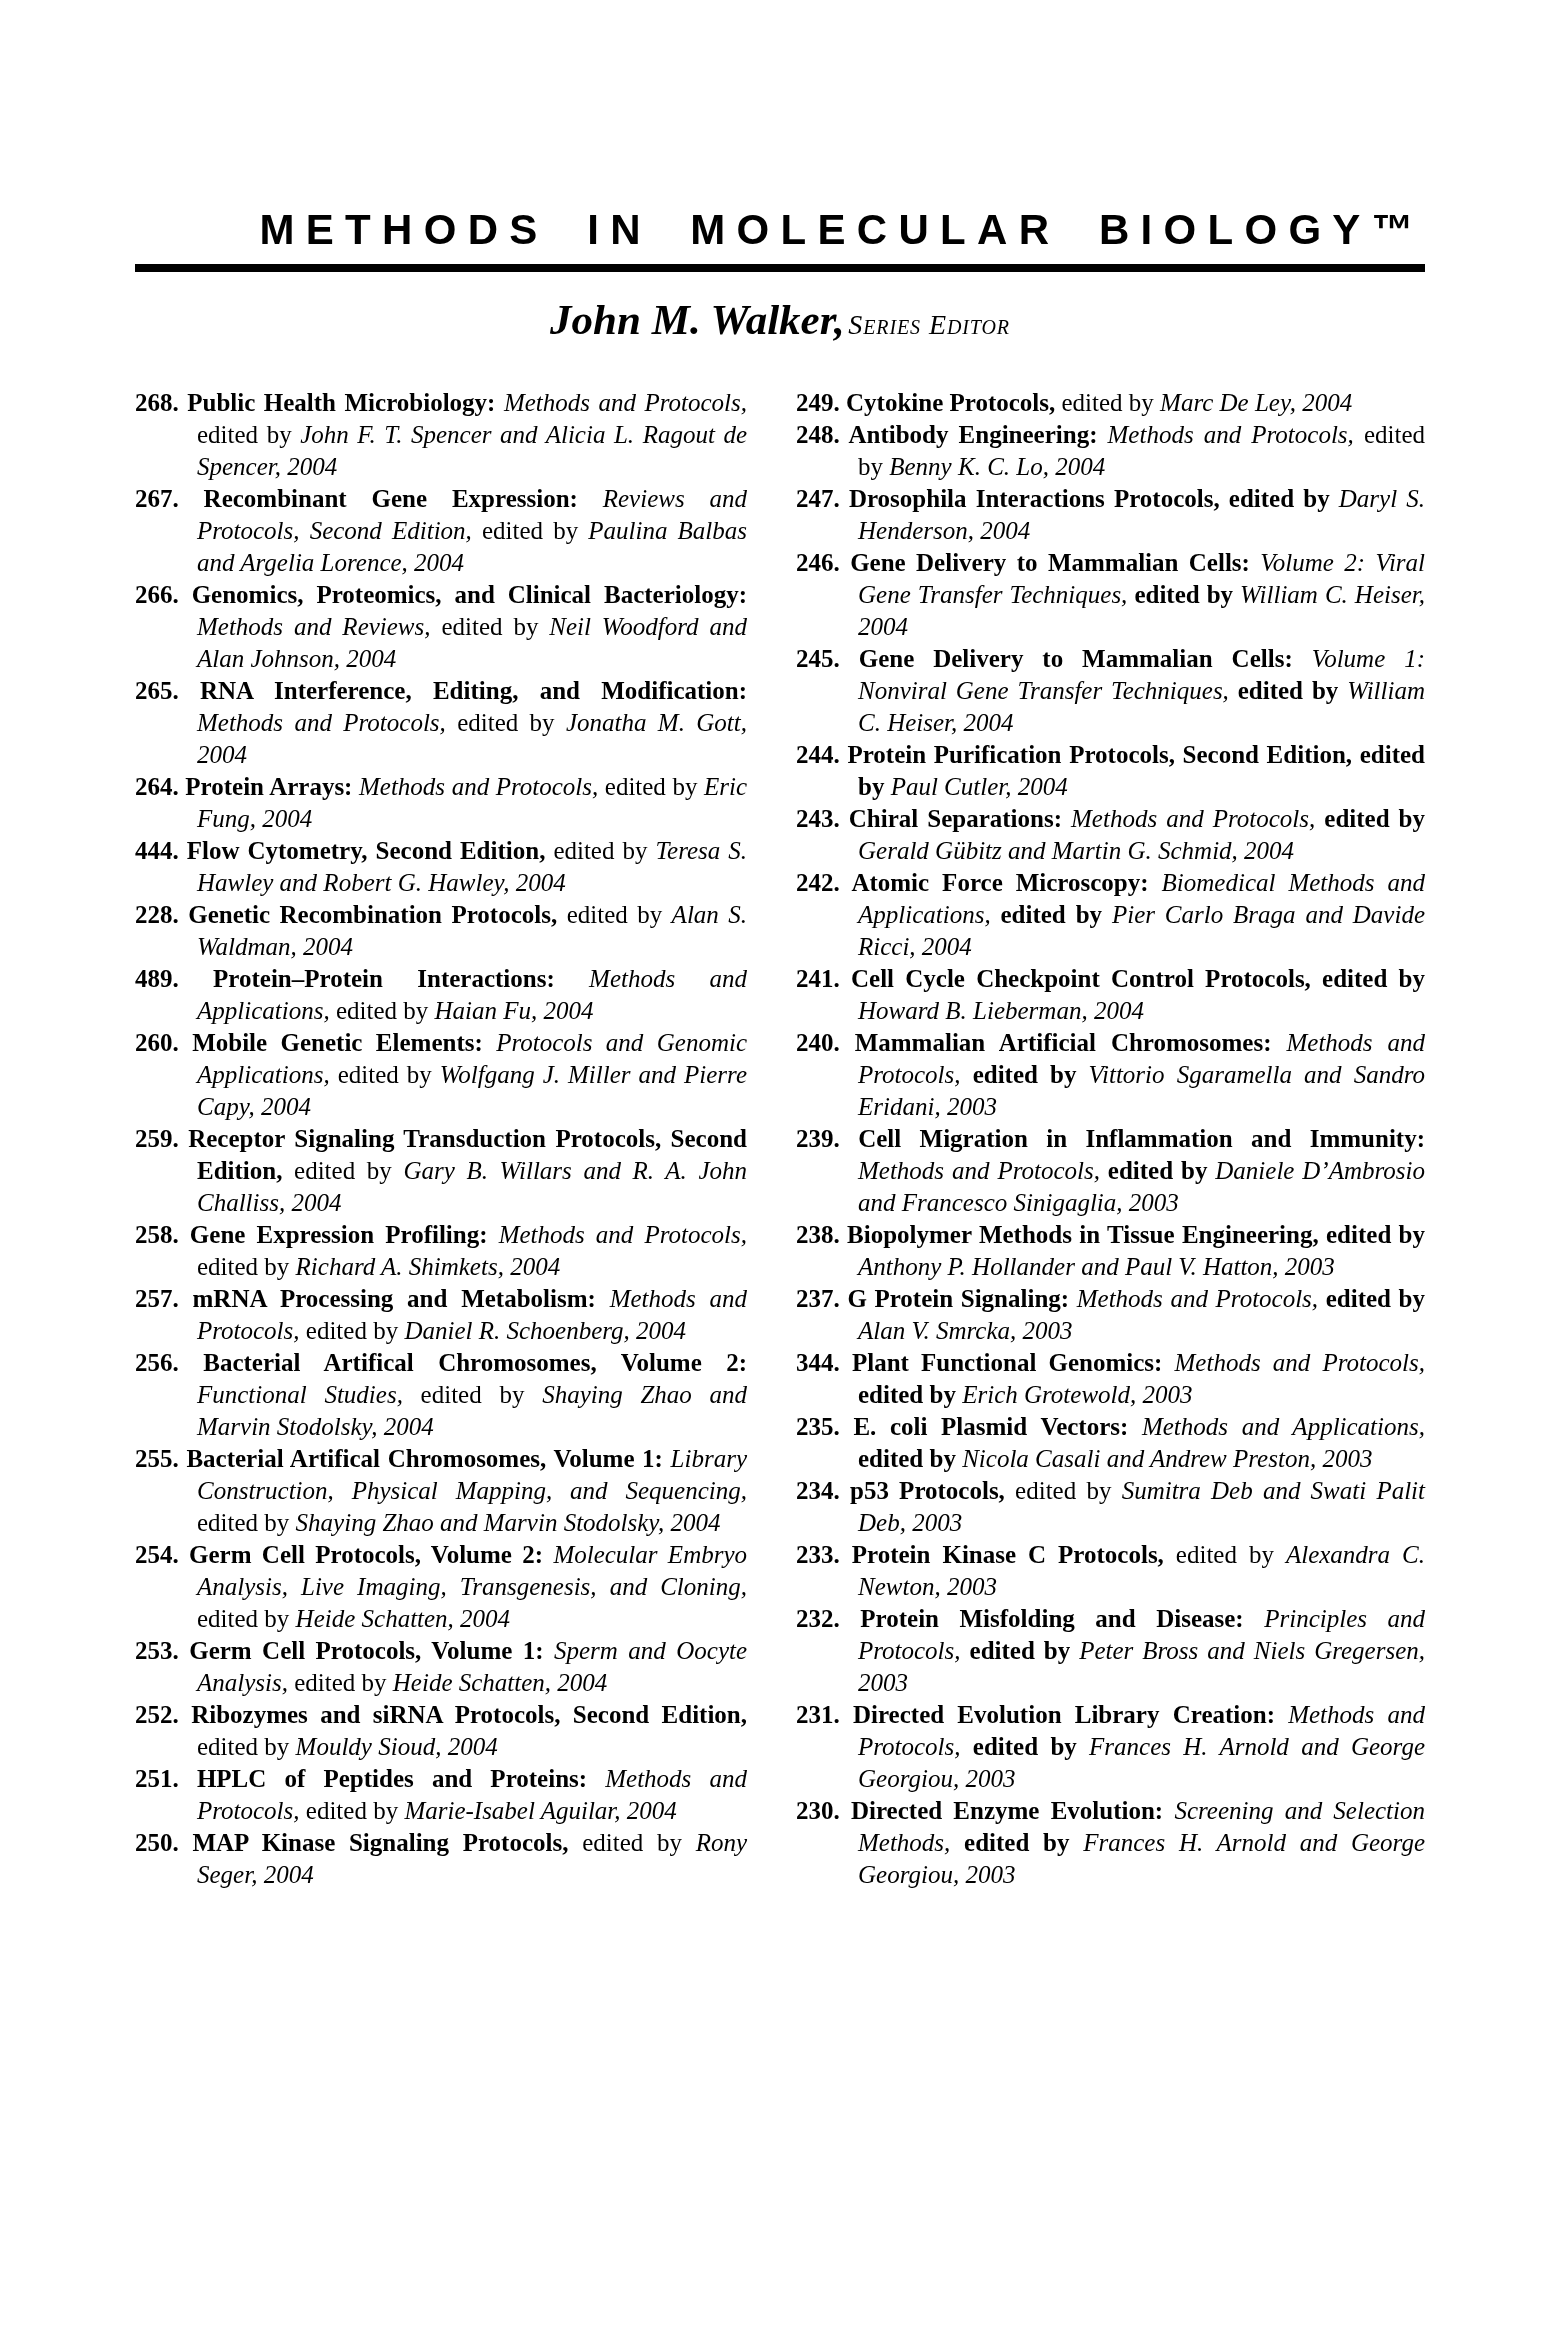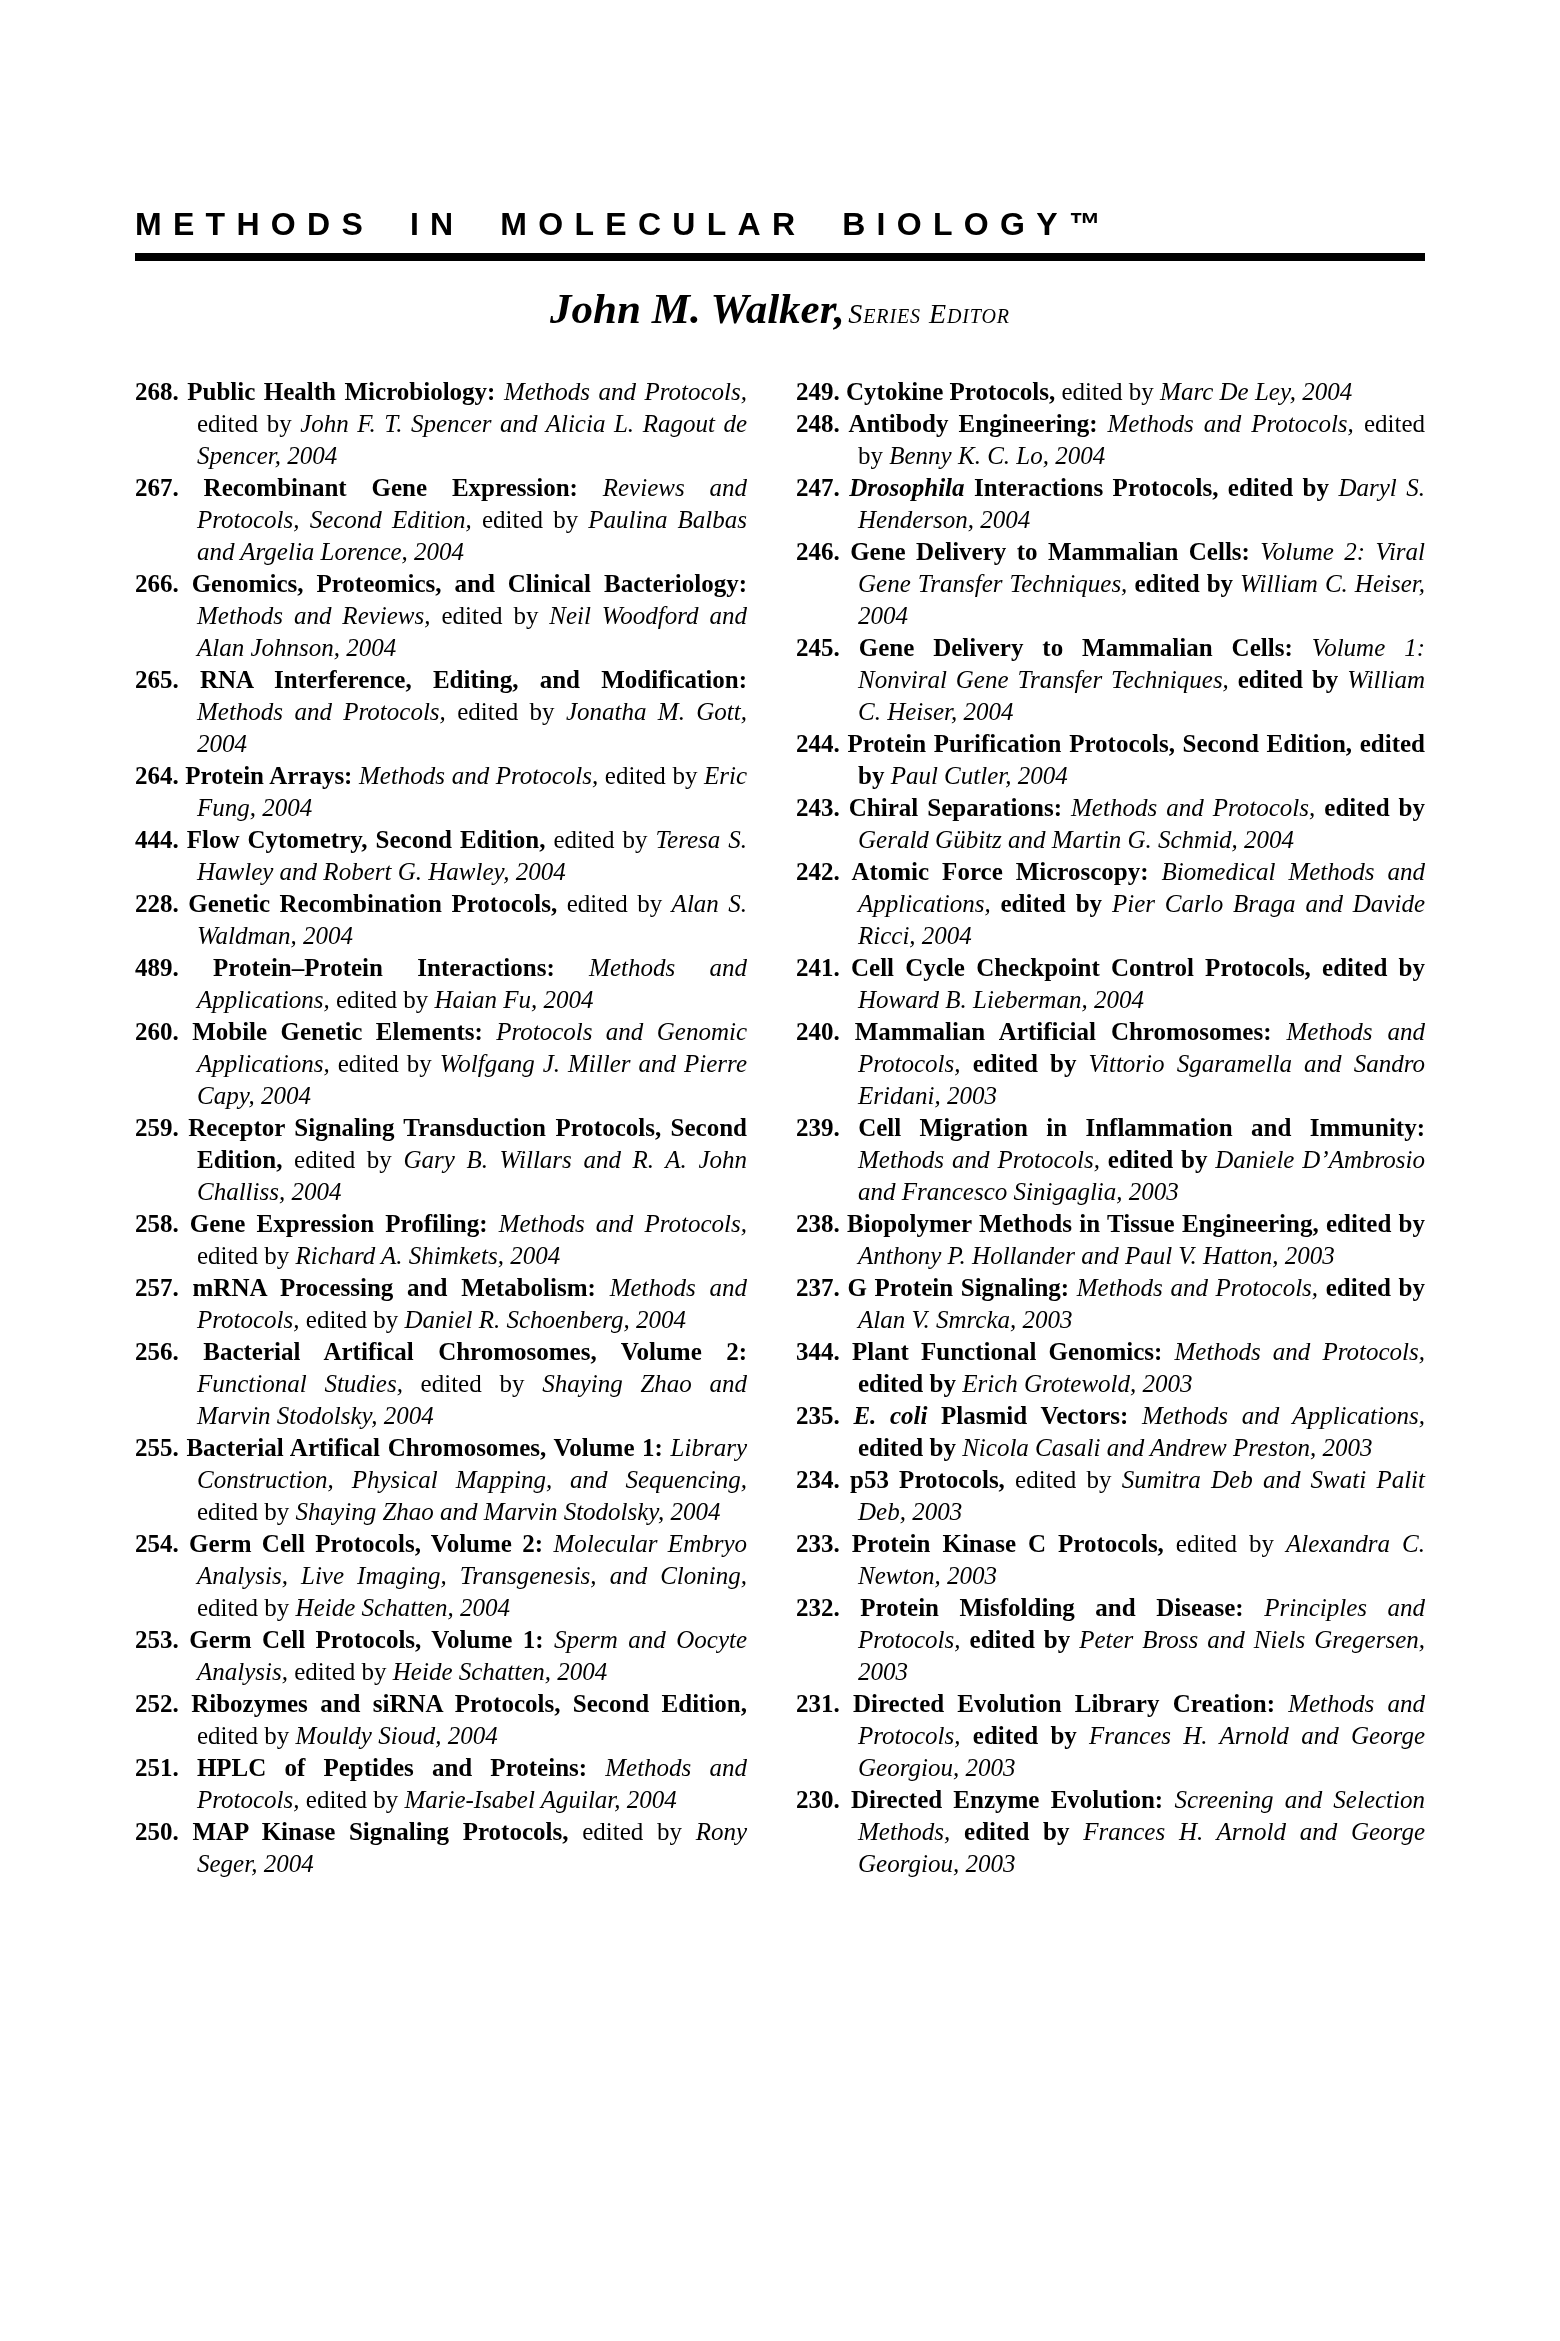--- a/index.html
+++ b/index.html
@@ -12,25 +12,25 @@
     font-family: "Liberation Serif", serif;
     overflow: hidden;
     position: relative;
   }
   .content {
     padding: 206px 135px 0 135px;
   }
   .series-title {
     font-family: "Liberation Sans", sans-serif;
     font-weight: 700;
-    font-size: 32px;
+    font-size: 42px;
     letter-spacing: 11.3px;
     word-spacing: 15.6px;
     white-space: nowrap;
-    text-align: left;
+    text-align: right;
   }
   .title-rule {
     margin-top: 10.4px;
     height: 7.8px;
     background: #000000;
   }
   .editor-line {
     margin-top: 22.6px;
     text-align: center;
   }
@@ -57,21 +57,21 @@
     line-height: 32px;
     text-align: justify;
     padding-left: 62px;
     text-indent: -62px;
     hyphens: auto;
     -webkit-hyphens: auto;
   }
   .num { font-weight: 700; }
   .seg-b { font-weight: 700; }
   .seg-i { font-style: italic; }
-  .seg-bi { font-weight: 700; font-style: italic; }
+  .seg-bi { font-weight: 700; }
   .seg-r { font-weight: 400; font-style: normal; }
 </style>
 </head>
 <body>
 
 <div class="page">
   <div class="content">
 
     <header class="masthead">
       <div class="series-title">METHODS IN MOLECULAR BIOLOGY™</div>

